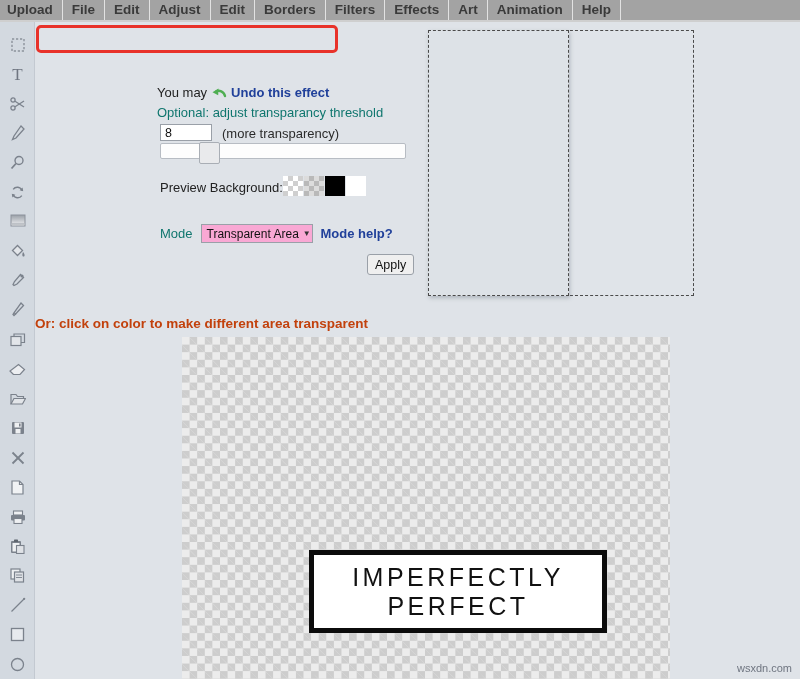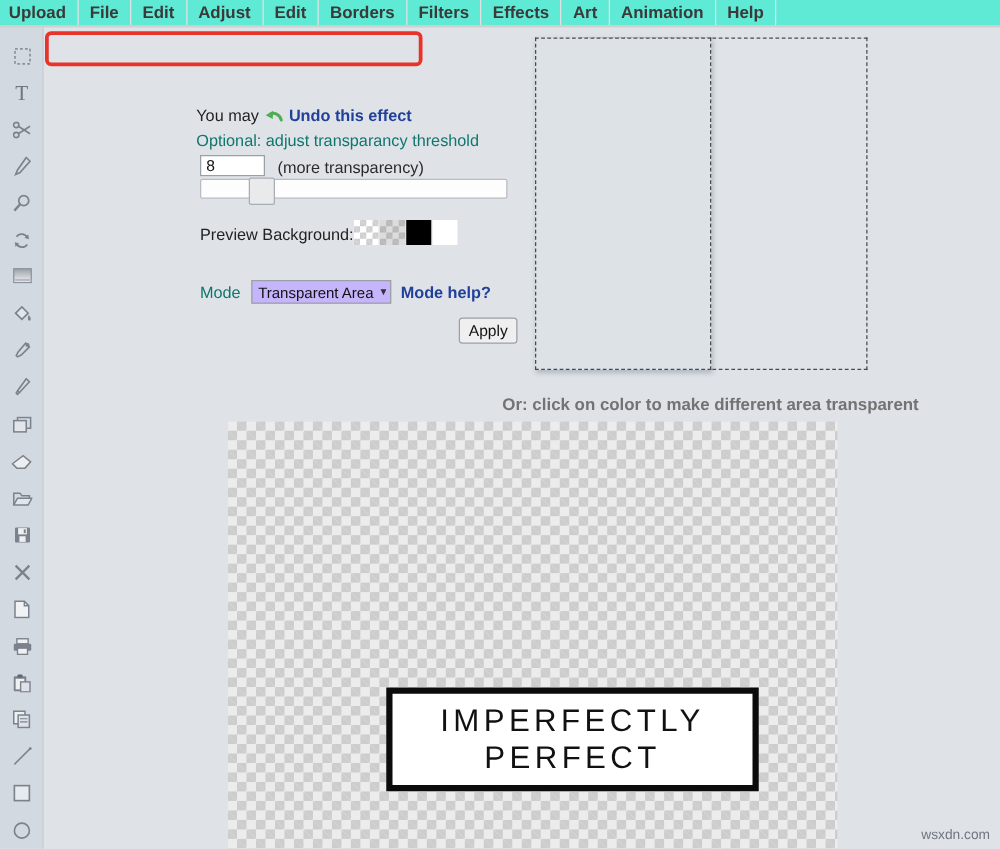--- a/index.html
+++ b/index.html
@@ -13,21 +13,21 @@
     background: #dfe3e8;
     font-family: "Liberation Sans", sans-serif;
     position: relative;
   }
 
   
   #menubar {
     position: absolute;
     left: 0; top: 0;
     width: 800px; height: 22px;
-    background: #5eead4;
+    background: #a3a3a3;
     border-bottom: 2px solid #cfcfcf;
     display: flex;
     box-sizing: border-box;
   }
   .menu-item {
     font-size: 13.5px;
     font-weight: bold;
     color: #3a3a3a;
     padding: 0 9px;
     line-height: 20px;
@@ -180,21 +180,21 @@
   .swatch.white { background: #fff; }
 
   #row-mode {
     position: absolute; left: 125px; top: 162px;
     display: flex; align-items: center; gap: 8px;
   }
   #mode-label { font-size: 13px; color: #0f766e; }
   #mode-select {
     width: 112px; height: 19px;
     border: 1px solid #9aa0a8;
-    background: #c4b5fd;
+    background: #f9a8d4;
     font-size: 12px;
     color: #111;
     display: flex; align-items: center;
     padding: 0 2px 0 5px;
     box-sizing: border-box;
     cursor: pointer;
     position: relative;
   }
   #mode-select .sel-value { flex: 1; white-space: nowrap; }
   #mode-select .caret {
@@ -242,24 +242,24 @@
     left: 44px; top: 0px;
     width: 230px; height: 266px;
     background: #e0e4e9;
   }
 
   
   #canvas-caption {
     position: absolute;
     left: 0; top: 294px;
     width: 700px;
-    text-align: right;
+    text-align: left;
     font-size: 13.5px;
     font-weight: bold;
-    color: #737373;
+    color: #c2410c;
   }
 
   
   #image-canvas {
     position: absolute;
     left: 147px; top: 315px;
     width: 488px; height: 342px;
     background-image:
       linear-gradient(45deg, #cdcdcd 25%, transparent 25%, transparent 75%, #cdcdcd 75%),
       linear-gradient(45deg, #cdcdcd 25%, #ececec 25%, #ececec 75%, #cdcdcd 75%);

